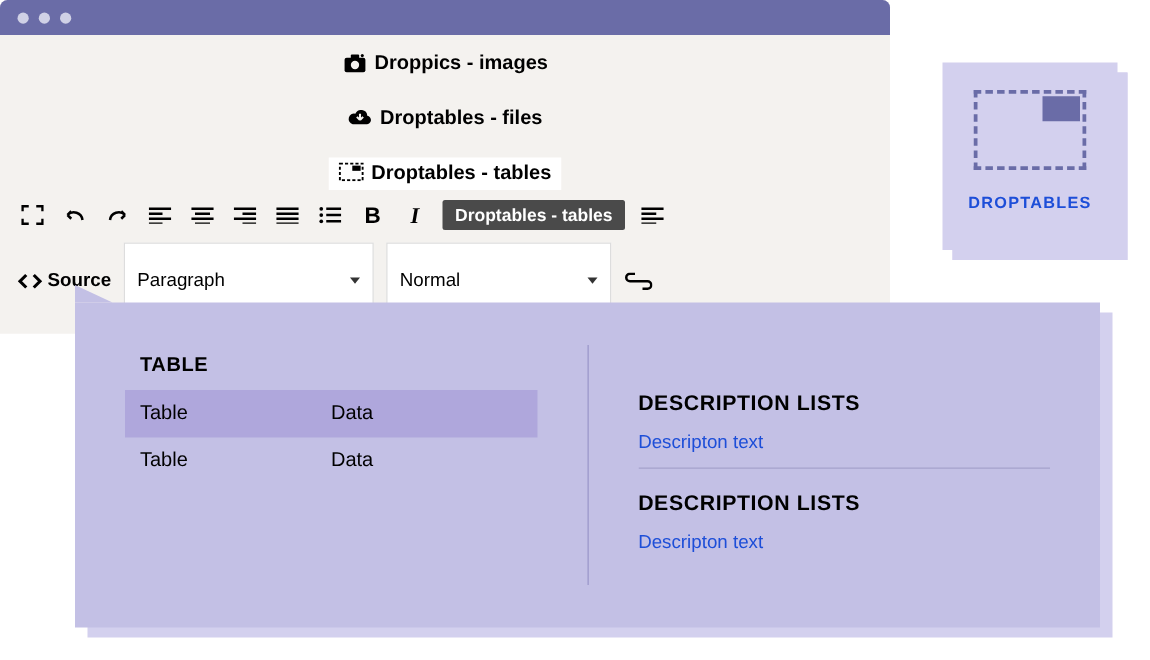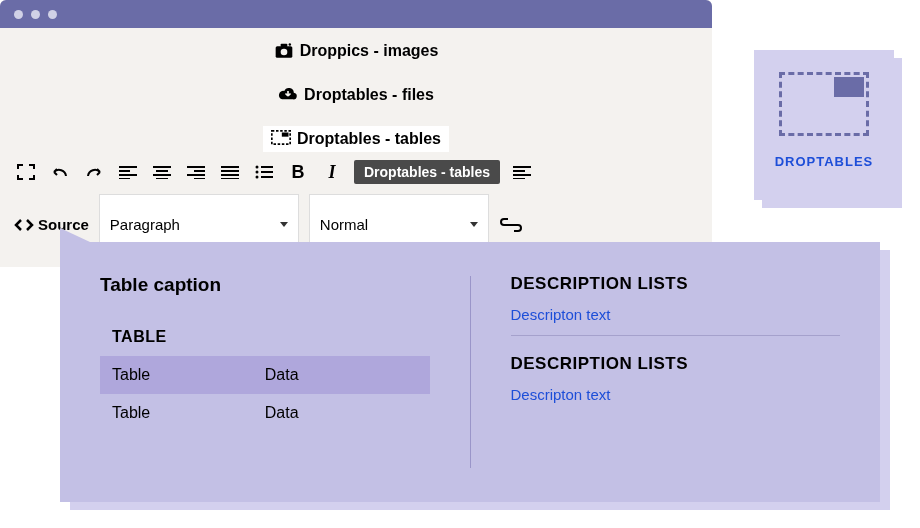--- a/index.html
+++ b/index.html
@@ -195,20 +195,21 @@
     }
     .tcell { flex: 1; font-size: 16px; }
     .divider {
       width: 1px;
       background: #9a95c9;
       margin: 34px 0;
     }
     .right {
       flex: 1;
       padding: 32px 40px;
+      margin-top: 39px;
     }
     .dl-title {
       font-size: 17px;
       font-weight: 700;
       letter-spacing: 0.5px;
       margin-bottom: 12px;
     }
     .dl-text {
       font-size: 15px;
       color: #1d4ed8;
@@ -360,21 +361,20 @@
 <div class="sidecard">
   <div class="dashbox">
     <div class="dashbox-fill"></div>
   </div>
   <div class="sidecard-label">DROPTABLES</div>
 </div>
 
 <div class="content-shadow"></div>
 <div class="content">
   <div class="left">
-    <div class="caption">Table caption</div>
     <div class="table">
       <div class="trow head">
         <div class="tcell">TABLE</div>
       </div>
       <div class="trow hilite">
         <div class="tcell">Table</div>
         <div class="tcell">Data</div>
       </div>
       <div class="trow">
         <div class="tcell">Table</div>

